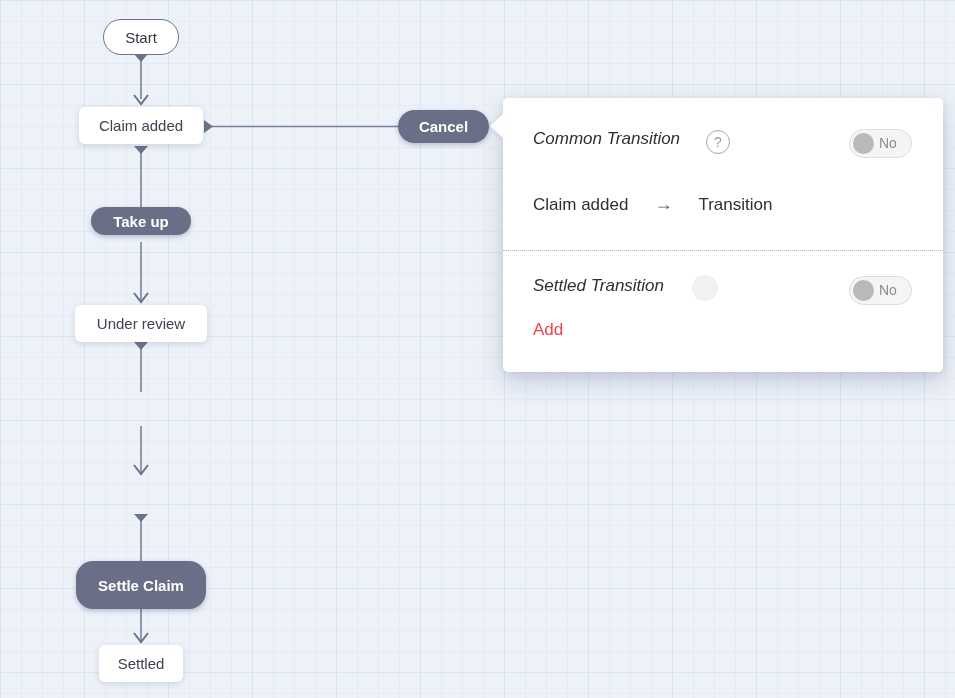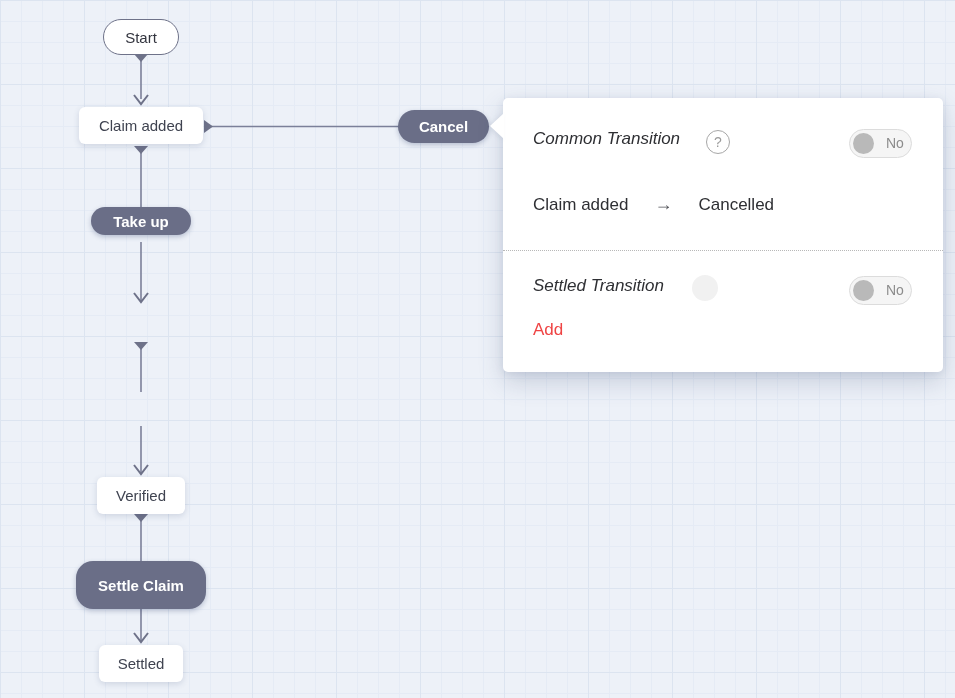--- a/index.html
+++ b/index.html
@@ -103,21 +103,21 @@
   }
   .toggle .knob{
     position:absolute;
     left:3px;top:3px;
     width:21px;height:21px;
     border-radius:50%;
     background:#b9b9b9;
   }
   .toggle .toggle-label{
     position:absolute;
-    left:36px;top:0;
+    left:29px;top:0;
     line-height:27px;
     font-size:14px;
     color:#8c8c8c;
   }
   .route{
     position:absolute;
     left:30px;top:96px;
     display:flex;align-items:center;gap:26px;
     font-size:17px;color:#2e2f33;
   }
@@ -168,23 +168,23 @@
     <line x1="205" y1="126.5" x2="399" y2="126.5" stroke="#7b8099" stroke-width="1.6"></line>
     <polygon points="204,120 204,133 213,126.5" fill="#6e7289"></polygon>
   </svg>
 
   <div class="node start" style="left:103px;top:19px;width:76px;height:36px">Start</div>
 
   <div class="node stage" style="left:79px;top:107px;width:124px;height:37px">Claim added</div>
 
   <div class="node transition" style="left:91px;top:207px;width:100px;height:28px">Take up</div>
 
-
-
-  <div class="node stage" style="left:97px;top:477px;width:88px;height:37px">Verified</div>
+  <div class="node stage" style="left:75px;top:305px;width:132px;height:37px">Under review</div>
+
+
 
   <div class="node transition" style="left:76px;top:561px;width:130px;height:48px">Settle Claim</div>
 
   <div class="node transition" style="left:398px;top:110px;width:91px;height:33px">Cancel</div>
 
   <div class="node stage" style="left:99px;top:645px;width:84px;height:37px">Settled</div>
 
   <div class="popup">
     <span class="callout"></span>
 
@@ -193,21 +193,21 @@
     <span class="help-icon">?</span>
 
     <span class="toggle" style="top:31px">
       <span class="knob"></span>
       <span class="toggle-label">No</span>
     </span>
 
     <div class="route">
       <span>Claim added</span>
       <span class="arrow">→</span>
-      <span>Cancelled</span>
+      <span>Transition</span>
     </div>
 
     <div class="divider"></div>
 
     <span class="label" style="left:30px;top:178px">Settled Transition</span>
 
     <span class="ghost-circle"></span>
 
     <span class="toggle" style="top:178px">
       <span class="knob"></span>

